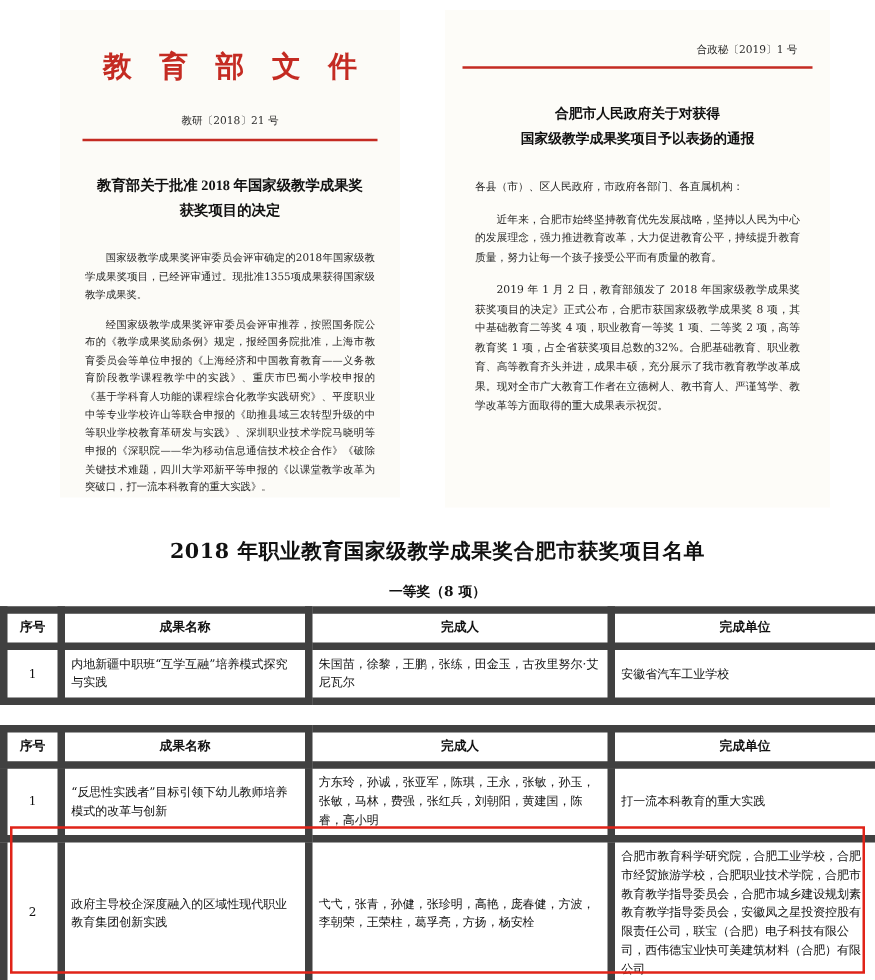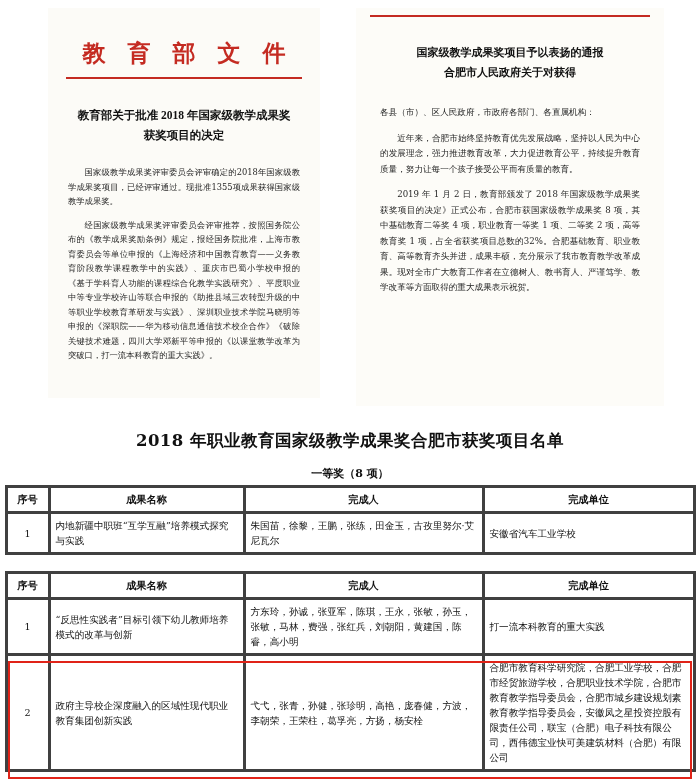--- a/index.html
+++ b/index.html
@@ -156,21 +156,21 @@
     color: #111;
     margin: 0 0 4px 0;
   }
   table.award {
     border-collapse: collapse;
     width: 660px;
     margin: 0 auto;
     table-layout: fixed;
   }
   table.award th, table.award td {
-    border: 3px solid #404040;
+    border: 6px solid #404040;
     font-family: "DejaVu Serif", serif;
     font-size: 9.6px;
     line-height: 15px;
     padding: 4px 5px;
     color: #111;
     vertical-align: middle;
   }
   table.award th {
     text-align: center;
     font-weight: bold;
@@ -198,37 +198,39 @@
 </style>
 </head>
 <body>
 
 <div class="page">
 
   <div class="docs">
 
     <div class="doc doc-left">
       <div class="moe-title">教 育 部 文 件</div>
+      <div class="moe-docnum">教研〔2018〕21 号</div>
       <div class="red-rule"></div>
       <div class="moe-heading">
         <div>教育部关于批准 2018 年国家级教学成果奖</div>
         <div>获奖项目的决定</div>
       </div>
       <div class="moe-body">
         <p>国家级教学成果奖评审委员会评审确定的2018年国家级教学成果奖项目，已经评审通过。现批准1355项成果获得国家级教学成果奖。</p>
         <p>经国家级教学成果奖评审委员会评审推荐，按照国务院公布的《教学成果奖励条例》规定，报经国务院批准，上海市教育委员会等单位申报的《上海经济和中国教育教育——义务教育阶段教学课程教学中的实践》、重庆市巴蜀小学校申报的《基于学科育人功能的课程综合化教学实践研究》、平度职业中等专业学校许山等联合申报的《助推县域三农转型升级的中等职业学校教育革研发与实践》、深圳职业技术学院马晓明等申报的《深职院——华为移动信息通信技术校企合作》《破除关键技术难题，四川大学邓新平等申报的《以课堂教学改革为突破口，打一流本科教育的重大实践》。</p>
       </div>
 
     </div>
 
     <div class="doc doc-right">
+      <div class="gov-docnum">合政秘〔2019〕1 号</div>
       <div class="gov-rule"></div>
       <div class="gov-heading">
+        <div>合肥市人民政府关于对获得</div>
         <div>国家级教学成果奖项目予以表扬的通报</div>
-        <div>合肥市人民政府关于对获得</div>
       </div>
       <div class="gov-body">
         <p class="noindent">各县（市）、区人民政府，市政府各部门、各直属机构：</p>
         <p>近年来，合肥市始终坚持教育优先发展战略，坚持以人民为中心的发展理念，强力推进教育改革，大力促进教育公平，持续提升教育质量，努力让每一个孩子接受公平而有质量的教育。</p>
         <p>2019 年 1 月 2 日，教育部颁发了 2018 年国家级教学成果奖获奖项目的决定》正式公布，合肥市获国家级教学成果奖 8 项，其中基础教育二等奖 4 项，职业教育一等奖 1 项、二等奖 2 项，高等教育奖 1 项，占全省获奖项目总数的32%。合肥基础教育、职业教育、高等教育齐头并进，成果丰硕，充分展示了我市教育教学改革成果。现对全市广大教育工作者在立德树人、教书育人、严谨笃学、教学改革等方面取得的重大成果表示祝贺。</p>
       </div>
     </div>
 
   </div>
 

